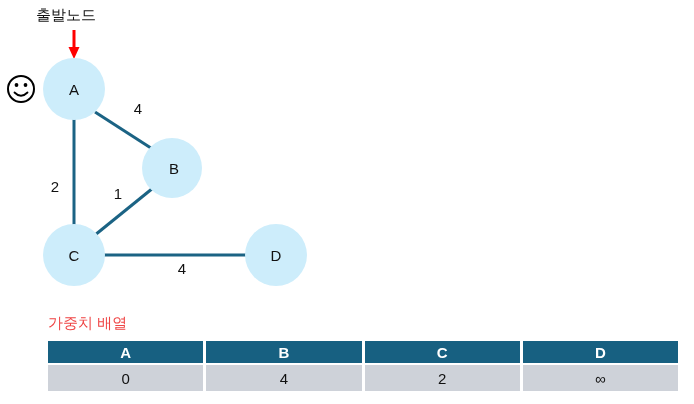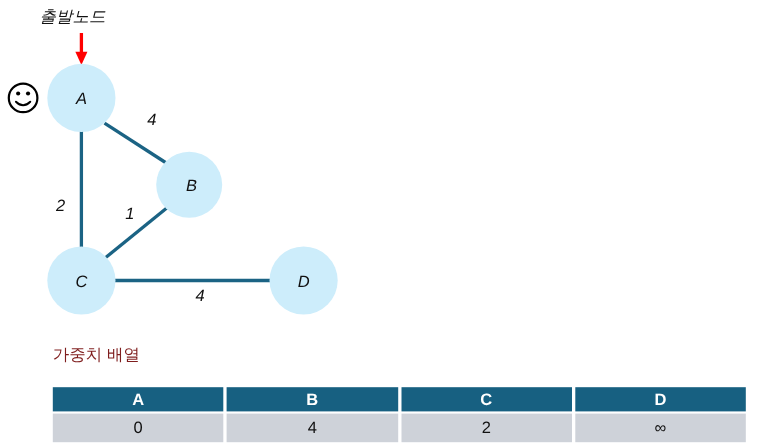--- a/index.html
+++ b/index.html
@@ -16,21 +16,20 @@
     color: #000000;
   }
 
   
   #graph-area {
     position: absolute;
     left: 0;
     top: 0;
     width: 580px;
     height: 310px;
-    font-style: italic;
   }
   #graph-svg {
     position: absolute;
     left: 0;
     top: 0;
   }
 
   .node-label {
     font-family: "Liberation Sans", sans-serif;
     font-size: 15px;
@@ -53,23 +52,23 @@
 
   
   #table-area {
     position: absolute;
     left: 48px;
     top: 313px;
     width: 636px;
   }
   #table-title {
     font-size: 15px;
-    color: #7f1d1d;
+    color: #ef4444;
     line-height: 20px;
-    margin: 0 0 17px 0;
+    margin: 0 0 6px 0;
     white-space: nowrap;
   }
   table.weight-table {
     border-collapse: separate;
     border-spacing: 3px 2px;
     width: 636px;
     table-layout: fixed;
     margin-left: -3px;
   }
   table.weight-table th {

